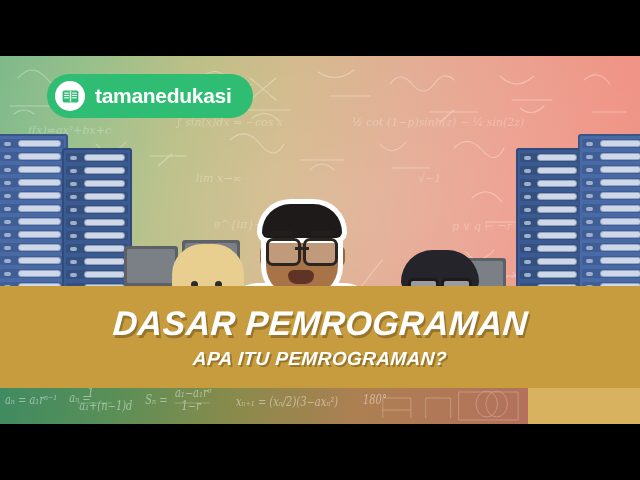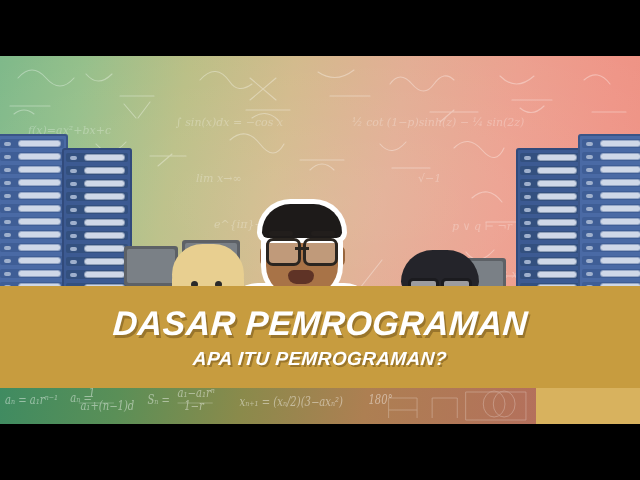--- a/index.html
+++ b/index.html
@@ -140,21 +140,21 @@
   
   .titleband{position:absolute;left:0;top:286px;width:640px;height:102px;background:#c79c3f;z-index:50;
              display:flex;flex-direction:column;align-items:center;justify-content:center;}
   .titleband .t1{font-size:34px;font-weight:bold;color:#fff;letter-spacing:.4px;line-height:1;
                  text-shadow:2px 3px 0 rgba(70,45,10,.35);font-style:italic;transform:skewX(-4deg);}
   .titleband .t2{margin-top:9px;font-size:19px;font-weight:bold;color:#fff;letter-spacing:.4px;line-height:1;
                  text-shadow:2px 2px 0 rgba(70,45,10,.35);font-style:italic;transform:skewX(-4deg);}
 
   
   .strip{position:absolute;left:0;top:388px;width:528px;height:36px;z-index:45;overflow:hidden;
-         background:linear-gradient(100deg,#3f8b61 0%,#5a8f57 22%,#8a8a4b 45%,#ad7f52 68%,#b4705c 100%);padding-left:8px;}
+         background:linear-gradient(100deg,#3f8b61 0%,#5a8f57 22%,#8a8a4b 45%,#ad7f52 68%,#b4705c 100%);}
   .strip svg{position:absolute;left:0;top:-4px;width:100%;height:44px;opacity:.55;}
 </style>
 </head>
 <body>
 
 <div id="stage">
 
   <div id="scene">
 
     <div class="mathlayer">
@@ -521,20 +521,35 @@
       <div class="mouth"></div>
       <div class="hand">
         <div class="finger" style="left:6px;top:-8px;width:13px;height:30px;transform:rotate(-12deg);"></div>
         <div class="finger" style="left:20px;top:-12px;width:13px;height:34px;"></div>
         <div class="finger" style="left:34px;top:-9px;width:13px;height:31px;transform:rotate(9deg);"></div>
       </div>
     </div>
 
   </div>
 
+  <div class="badge logo">
+    <span class="circ">
+      <svg viewBox="0 0 24 24" width="19" height="19">
+        <rect x="2" y="4.5" width="20" height="15" rx="2" fill="#2ebd72"></rect>
+        <rect x="11.1" y="5.5" width="1.8" height="13" fill="#ffffff"></rect>
+        <rect x="4" y="7" width="6" height="1.4" fill="#ffffff"></rect>
+        <rect x="4" y="10" width="6" height="1.4" fill="#ffffff"></rect>
+        <rect x="4" y="13" width="6" height="1.4" fill="#ffffff"></rect>
+        <rect x="14" y="7" width="6" height="1.4" fill="#ffffff"></rect>
+        <rect x="14" y="10" width="6" height="1.4" fill="#ffffff"></rect>
+        <rect x="14" y="13" width="6" height="1.4" fill="#ffffff"></rect>
+      </svg>
+    </span>
+    <span class="txt">tamanedukasi</span>
+  </div>
 
 
   <div class="titleband">
     <div class="t1">DASAR PEMROGRAMAN</div>
     <div class="t2">APA ITU PEMROGRAMAN?</div>
   </div>
 
   <div class="strip">
     <svg viewBox="0 0 640 44" preserveAspectRatio="none">
       <g fill="#ffffff" font-family="DejaVu Serif, serif" font-size="12" font-style="italic" opacity=".8">

